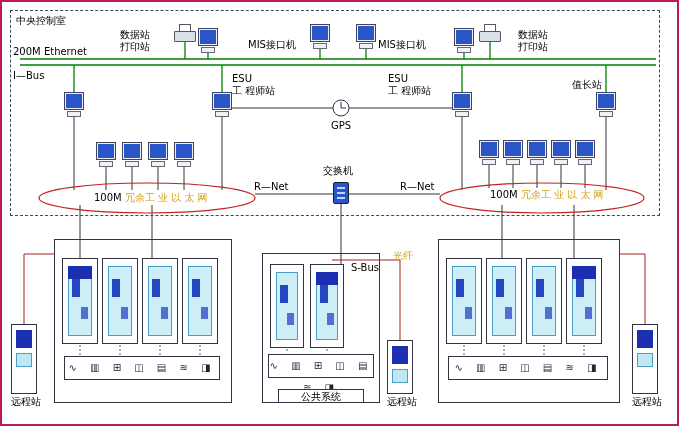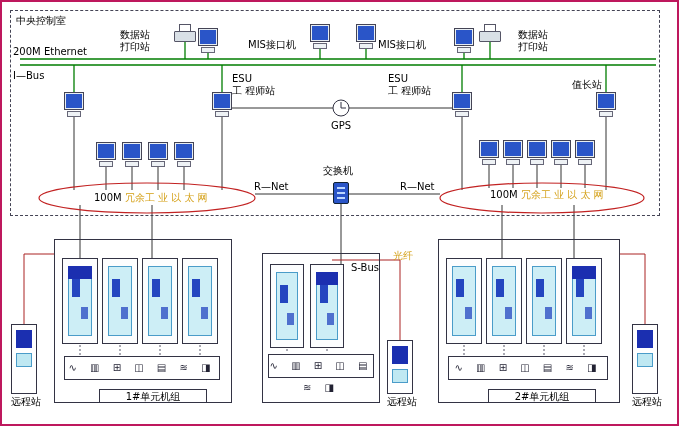--- a/index.html
+++ b/index.html
@@ -273,48 +273,47 @@
   <div class="cab" style="left:100px;top:256px">
       <div class="panel"></div>
     </div>
   <div class="cab" style="left:140px;top:256px">
       <div class="panel"></div>
     </div>
   <div class="cab" style="left:180px;top:256px">
       <div class="panel"></div>
     </div>
   <div class="iobox" style="left:62px;top:354px;width:156px">∿ ▥ ⊞ ◫ ▤ ≋ ◨</div>
-  <div class="glabel" style="left:97px;top:387px;width:108px">1#单元机组</div>
 
   <div class="group" style="left:260px;top:251px;width:118px;height:150px"></div>
   <div class="cab" style="left:268px;top:262px;width:34px;height:84px">
       <div class="panel"></div>
     </div>
   <div class="cab" style="left:308px;top:262px;width:34px;height:84px">
       <div class="panel"></div>
       <div class="hd"></div>
     </div>
   <div class="iobox" style="left:266px;top:352px;width:106px">∿ ▥ ⊞ ◫ ▤ ≋ ◨</div>
+  <div class="glabel" style="left:276px;top:387px;width:86px">公共系统</div>
 
   <div class="group" style="left:436px;top:237px;width:182px;height:164px"></div>
   <div class="cab" style="left:444px;top:256px">
       <div class="panel"></div>
     </div>
   <div class="cab" style="left:484px;top:256px">
       <div class="panel"></div>
     </div>
   <div class="cab" style="left:524px;top:256px">
       <div class="panel"></div>
     </div>
   <div class="cab" style="left:564px;top:256px">
       <div class="panel"></div>
       <div class="hd"></div>
     </div>
   <div class="iobox" style="left:446px;top:354px;width:160px">∿ ▥ ⊞ ◫ ▤ ≋ ◨</div>
-  <div class="glabel" style="left:486px;top:387px;width:108px">2#单元机组</div>
 
   <div class="remote" style="left:9px;top:322px"></div>
   <div class="lbl" style="left:9px;top:394px">远程站</div>
   <div class="remote" style="left:385px;top:338px;height:54px"></div>
   <div class="lbl" style="left:385px;top:394px">远程站</div>
   <div class="remote" style="left:630px;top:322px"></div>
   <div class="lbl" style="left:630px;top:394px">远程站</div>
 
 </div>
 

